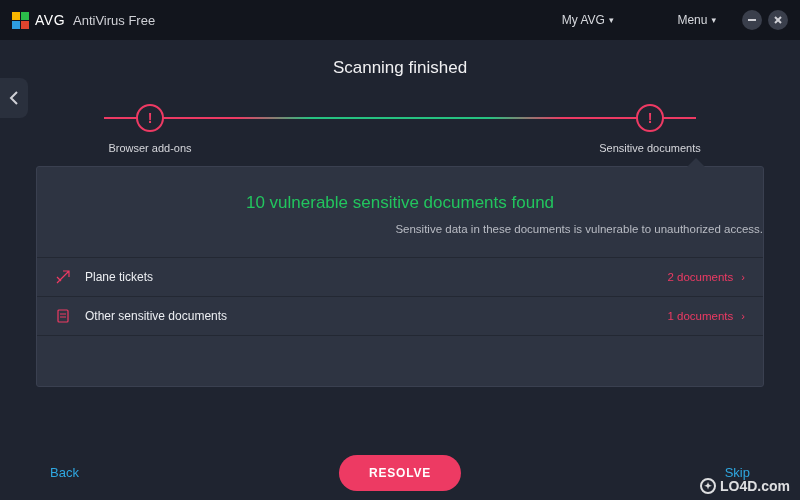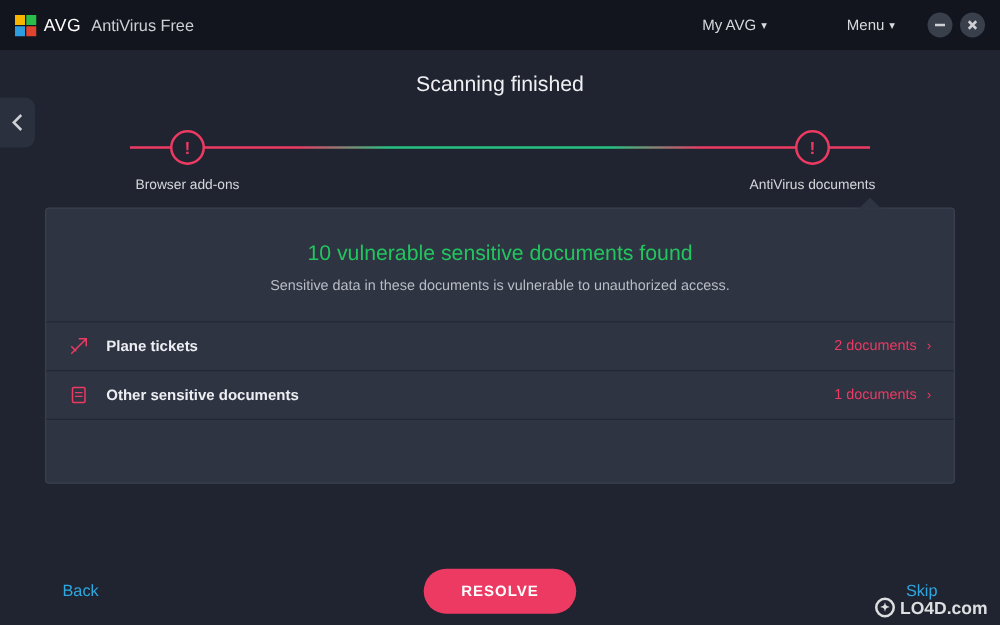--- a/index.html
+++ b/index.html
@@ -95,33 +95,33 @@
   }
   .panel::before {
     content:"";
     position:absolute; top:-9px; right: 58px;
     width:0;height:0;
     border-left: 9px solid transparent;
     border-right: 9px solid transparent;
     border-bottom: 9px solid #2e3442;
   }
   .panel-title { text-align:center; font-size: 17px; color:#22c55e; font-weight:500; }
-  .panel-sub { text-align:center; font-size: 11.5px; color:#b9bcc4; margin-top: 10px; }
+  .panel-sub { text-align:right; font-size: 11.5px; color:#b9bcc4; margin-top: 10px; }
 
   .rows { margin-top: 22px; }
   .row {
     display:flex; align-items:center;
     padding: 11px 18px;
     border-top: 1px solid #232833;
     cursor:pointer;
     font-size: 12px;
   }
   .row:last-child { border-bottom: 1px solid #232833; }
   .row-icon { width: 16px; height:16px; margin-right: 14px; display:flex;align-items:center;justify-content:center; }
-  .row-label { font-weight: 700; color:#eceef2; }
+  .row-label { font-weight: 400; color:#eceef2; }
   .row-spacer { flex:1; }
   .row-count { color:#ed3a63; font-size:11.5px; margin-right:8px; }
   .row-chev { color:#ed3a63; font-size:11px; }
 
   
   .footer {
     position:absolute; left:0; right:0; bottom: 20px;
     display:flex; align-items:center; padding: 0 50px;
   }
   .foot-link { color:#2fa7e0; font-size:13px; cursor:pointer; }
@@ -191,21 +191,21 @@
 
 <div class="stepper">
   <div class="step-line line1"></div>
   <div class="step-line line2"></div>
   <div class="step">
     <div class="circle red">!</div>
     <div class="step-label">Browser add-ons</div>
   </div>
   <div class="step">
     <div class="circle red">!</div>
-    <div class="step-label">AntiVirus documents</div>
+    <div class="step-label">Sensitive documents</div>
   </div>
 </div>
 
 <div class="panel">
   <div class="panel-title">10 vulnerable sensitive documents found</div>
   <div class="panel-sub">Sensitive data in these documents is vulnerable to unauthorized access.</div>
 
   <div class="rows">
     <div class="row">
       <div class="row-icon">

